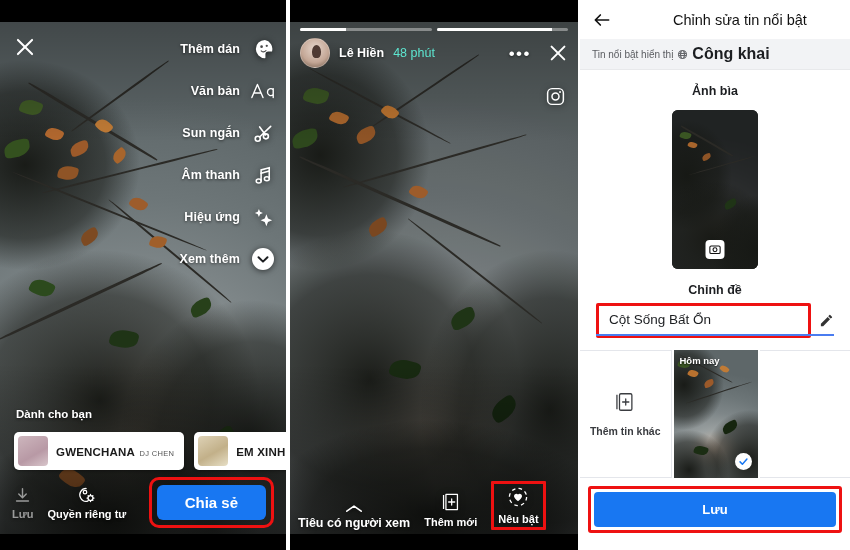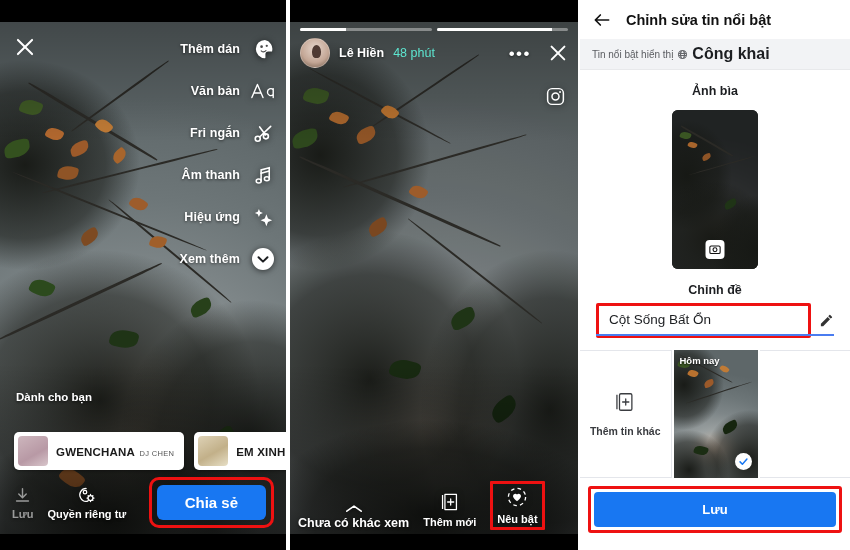--- a/index.html
+++ b/index.html
@@ -73,21 +73,21 @@
     color: #fff; font-size: 12.5px; font-weight: bold;
     text-shadow: 0 1px 3px rgba(0,0,0,.6); letter-spacing: .1px;
   }
   .tool-ico {
     width: 26px; height: 26px; display:flex; align-items:center; justify-content:center;
     color: #fff; filter: drop-shadow(0 1px 3px rgba(0,0,0,.6));
   }
   .tool-ico svg { display:block; }
 
   .for-you-label {
-    position: absolute; left: 16px; bottom: 147px; z-index: 10;
+    position: absolute; left: 16px; bottom: 130px; z-index: 10;
     color: #fff; font-size: 11.5px; font-weight: bold;
     text-shadow: 0 1px 3px rgba(0,0,0,.7);
   }
   .music-strip {
     position: absolute; left: 14px; bottom: 80px; z-index: 10;
     display: flex; gap: 10px; align-items: center;
   }
   .music-card {
     display: flex; align-items: center; gap: 8px;
     background: #ffffff; border-radius: 5px; padding: 4px 10px 4px 4px;
@@ -170,21 +170,21 @@
   .chev-up { color:#fff; font-size: 13px; line-height: 1; margin-bottom: 1px;
              filter: drop-shadow(0 1px 2px rgba(0,0,0,.7)); }
   .viewers-lbl { color:#fff; font-size: 12.5px; font-weight: bold; text-shadow: 0 1px 3px rgba(0,0,0,.7); }
   .p2-act { display:flex; flex-direction: column; align-items:center; gap: 2px; cursor:pointer; padding: 2px 4px; }
   .p2-act .action-ico { margin-bottom: 1px; }
   .highlight-red { border: 3px solid #ee1111; border-radius: 1px; padding: 2px 4px; }
 
   
   .p3-head { display:flex; align-items:center; gap: 14px; padding: 10px 12px 9px 12px; background:#fff; }
   .back-arrow { width: 20px; height: 20px; color:#111; cursor:pointer; flex:0 0 auto; }
-  .p3-title { font-size: 14.5px; color: #111; font-weight: bold; }
+  .p3-title { font-size: 14.5px; color: #111; font-weight: normal; margin-left: 47px; }
   .p3-sub {
     background:#f2f3f5; padding: 6px 12px; font-size: 10px; color:#5a5c60;
     display:flex; align-items:center; gap: 4px; border-bottom: 1px solid #e8e9eb;
   }
   .p3-sub b { color: #1c1e21; font-weight: bold; font-size: 16px; }
   .globe { width: 11px; height: 11px; color: #65676b; display:inline-flex; }
 
   .sec-label { text-align:center; font-size: 12.5px; font-weight: bold; color:#1c1e21; }
   .cover-wrap { display:flex; justify-content:center; margin-top: 12px; }
   .cover-photo {
@@ -297,21 +297,21 @@
         <span class="tool-label">Văn bản</span>
         <span class="tool-ico">
           <svg width="26" height="22" viewBox="0 0 28 22" fill="none" stroke="currentColor" stroke-width="1.5" stroke-linecap="round" stroke-linejoin="round">
             <path d="M2 18 8 4l6 14M4.3 13.2h7.4"></path>
             <path d="M25 9.6a3.6 3.6 0 0 0-6.2 2.6 3.6 3.6 0 0 0 6.2 2.6M25 8.4V18"></path>
           </svg>
         </span>
       </div>
 
       <div class="tool-row">
-        <span class="tool-label">Fri ngắn</span>
+        <span class="tool-label">Sun ngắn</span>
         <span class="tool-ico">
           <svg width="23" height="23" viewBox="0 0 24 24" fill="none" stroke="currentColor" stroke-width="1.7" stroke-linecap="round">
             <circle cx="6" cy="17.5" r="2.6"></circle>
             <circle cx="14.5" cy="15" r="2.6"></circle>
             <path d="M19.5 4.5 8.2 15.4M8 5.2l6.2 8.3"></path>
           </svg>
         </span>
       </div>
 
       <div class="tool-row">
@@ -453,21 +453,21 @@
       </svg>
     </span>
 
     <div class="p2-bottom">
       <div class="viewers">
         <span class="chev-up">
           <svg width="18" height="9" viewBox="0 0 20 10" fill="none" stroke="currentColor" stroke-width="1.8" stroke-linecap="round" stroke-linejoin="round">
               <path d="M2 8 10 2.4 18 8"></path>
             </svg>
         </span>
-        <span class="viewers-lbl">Chưa có khác xem</span>
+        <span class="viewers-lbl">Tiêu có người xem</span>
       </div>
 
       <div class="p2-act">
         <span class="action-ico">
           <svg width="22" height="22" viewBox="0 0 26 24" fill="none" stroke="currentColor" stroke-width="1.5" stroke-linejoin="round">
             <path d="M4.2 3.8v16.4M7 3h13.6v18H7z"></path>
             <path d="M13.8 8.4v7.2M10.2 12h7.2" stroke-linecap="round"></path>
           </svg>
         </span>
         <span class="action-lbl">Thêm mới</span>

